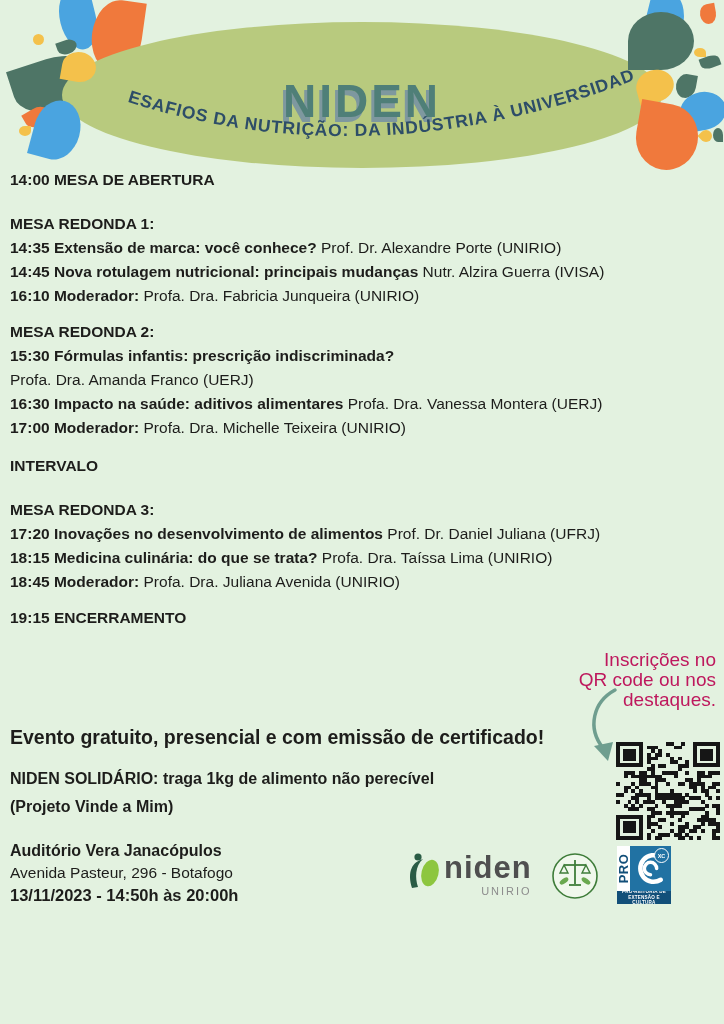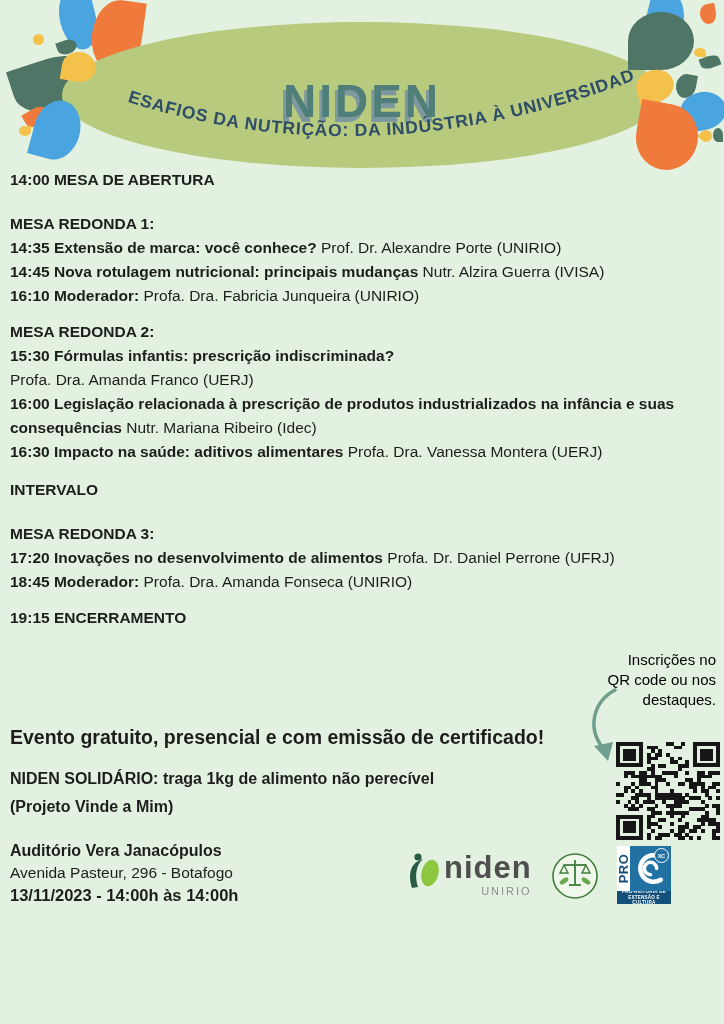--- a/index.html
+++ b/index.html
@@ -32,21 +32,21 @@
 
   
   .evento{position:absolute;left:10px;top:726px;font-size:19.5px;font-weight:800;}
   .solid1{position:absolute;left:10px;top:770px;font-size:16px;font-weight:700;}
   .solid2{position:absolute;left:10px;top:798px;font-size:16px;font-weight:700;}
   .venue{position:absolute;left:10px;top:842px;font-size:16px;font-weight:700;}
   .addr{position:absolute;left:10px;top:864px;font-size:15.5px;}
   .dt{position:absolute;left:10px;top:886px;font-size:16.5px;font-weight:800;}
 
   
-  .note{position:absolute;right:8px;top:650px;width:150px;text-align:right;font-size:15px;line-height:20px;color:#000000;white-space:pre-line;}
+  .note{position:absolute;right:8px;top:650px;width:150px;text-align:right;font-size:19px;line-height:20px;color:#be185d;white-space:pre-line;}
   .arrow-svg{position:absolute;left:585px;top:686px;z-index:2;}
   .qr{position:absolute;left:616px;top:742px;width:104px;height:98px;}
   .qr i{position:absolute;width:3.8%;height:3.9%;background:var(--qr-ink);}
   .qf{position:absolute;width:26%;height:26%;border:4px solid var(--qr-ink);background:var(--bg);box-sizing:border-box;}
   .qf::after{content:"";position:absolute;inset:16%;background:var(--qr-ink);}
   .qf.tl{left:0;top:0}.qf.tr{right:0;top:0}.qf.bl{left:0;bottom:0}
 
   
   .niden-logo{position:absolute;left:406px;top:852px;display:flex;align-items:flex-start;gap:2px;}
   .niden-text{display:flex;flex-direction:column;align-items:flex-end;}
@@ -103,28 +103,29 @@
     <p class="b">14:00 MESA DE ABERTURA</p>
 
     <p class="b mt20">MESA REDONDA 1:</p>
     <p><span class="b">14:35 Extensão de marca: você conhece?</span><span> Prof. Dr. Alexandre Porte (UNIRIO)</span></p>
     <p><span class="b">14:45 Nova rotulagem nutricional: principais mudanças</span><span> Nutr. Alzira Guerra (IVISA)</span></p>
     <p><span class="b">16:10 Moderador:</span><span> Profa. Dra. Fabricia Junqueira (UNIRIO)</span></p>
 
     <p class="b mt12">MESA REDONDA 2:</p>
     <p><span class="b">15:30 Fórmulas infantis: prescrição indiscriminada?</span><span></span></p>
     <p><span class="b"></span><span>Profa. Dra. Amanda Franco (UERJ)</span></p>
-    <p><span class="b">16:00 Legislação relacionada à prescrição de produtos industrializados na infância e suas consequências</span><span> Nutr. Mariana Ribeiro (Idec)</span></p>
     <p><span class="b">16:30 Impacto na saúde: aditivos alimentares</span><span> Profa. Dra. Vanessa Montera (UERJ)</span></p>
+    <p><span class="b">17:00 Moderador:</span><span> Profa. Dra. Michelle Teixeira (UNIRIO)</span></p>
 
     <p class="b mt14">INTERVALO</p>
 
     <p class="b mt20">MESA REDONDA 3:</p>
-    <p><span class="b">17:20 Inovações no desenvolvimento de alimentos</span><span> Profa. Dr. Daniel Perrone (UFRJ)</span></p>
-    <p><span class="b">18:45 Moderador:</span><span> Profa. Dra. Amanda Fonseca (UNIRIO)</span></p>
+    <p><span class="b">17:20 Inovações no desenvolvimento de alimentos</span><span> Prof. Dr. Daniel Juliana (UFRJ)</span></p>
+    <p><span class="b">18:15 Medicina culinária: do que se trata?</span><span> Profa. Dra. Taíssa Lima (UNIRIO)</span></p>
+    <p><span class="b">18:45 Moderador:</span><span> Profa. Dra. Juliana Avenida (UNIRIO)</span></p>
 
     <p class="b mt12">19:15 ENCERRAMENTO</p>
   </main>
 
   <div class="note">Inscrições no
 QR code ou nos
 destaques.</div>
   <svg class="arrow-svg" width="42" height="78" viewBox="0 0 42 78">
     <path d="M 30 4 C 8 16 2 42 18 62" fill="none" stroke="#6f9e8f" stroke-width="3.5" stroke-linecap="round"></path>
     <polygon points="23,75 9,60 28,56" fill="#6f9e8f"></polygon>
@@ -371,21 +372,21 @@
       <i style="left:77.78%;top:96.30%"></i>
       <i style="left:92.59%;top:96.30%"></i>
       <i style="left:96.30%;top:96.30%"></i>
     </div>
 
   <div class="evento">Evento gratuito, presencial e com emissão de certificado!</div>
   <div class="solid1">NIDEN SOLIDÁRIO: traga 1kg de alimento não perecível</div>
   <div class="solid2">(Projeto Vinde a Mim)</div>
   <div class="venue">Auditório Vera Janacópulos</div>
   <div class="addr">Avenida Pasteur, 296 - Botafogo</div>
-  <div class="dt">13/11/2023 - 14:00h às 14:00h</div>
+  <div class="dt">13/11/2023 - 14:50h às 20:00h</div>
 
   <div class="niden-logo">
     <svg width="36" height="38" viewBox="0 0 36 38">
       <circle cx="12" cy="5" r="3.6" fill="#2a5c45"></circle>
       <path d="M6,36 C1,20 6,10 17,7 C9,14 9,26 12,35 Z" fill="#2a5c45"></path>
       <ellipse cx="24" cy="21" rx="8.5" ry="13.5" fill="#8dc63f" transform="rotate(14 24 21)"></ellipse>
     </svg>
     <div class="niden-text">
       <div class="niden-name">niden</div>
       <div class="niden-sub">UNIRIO</div>

